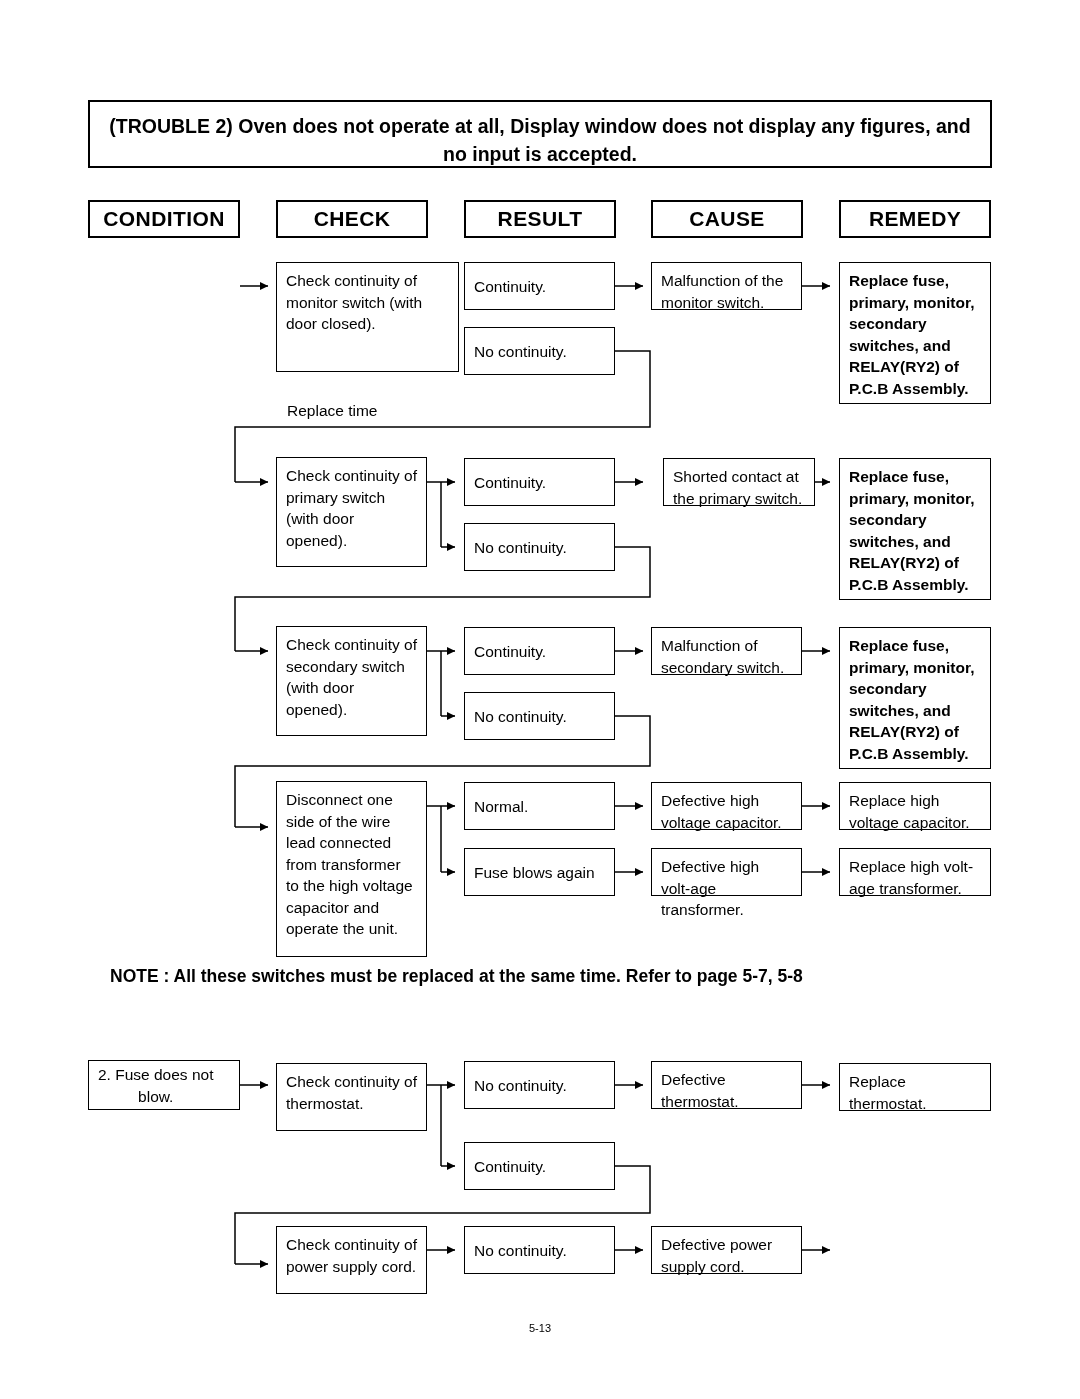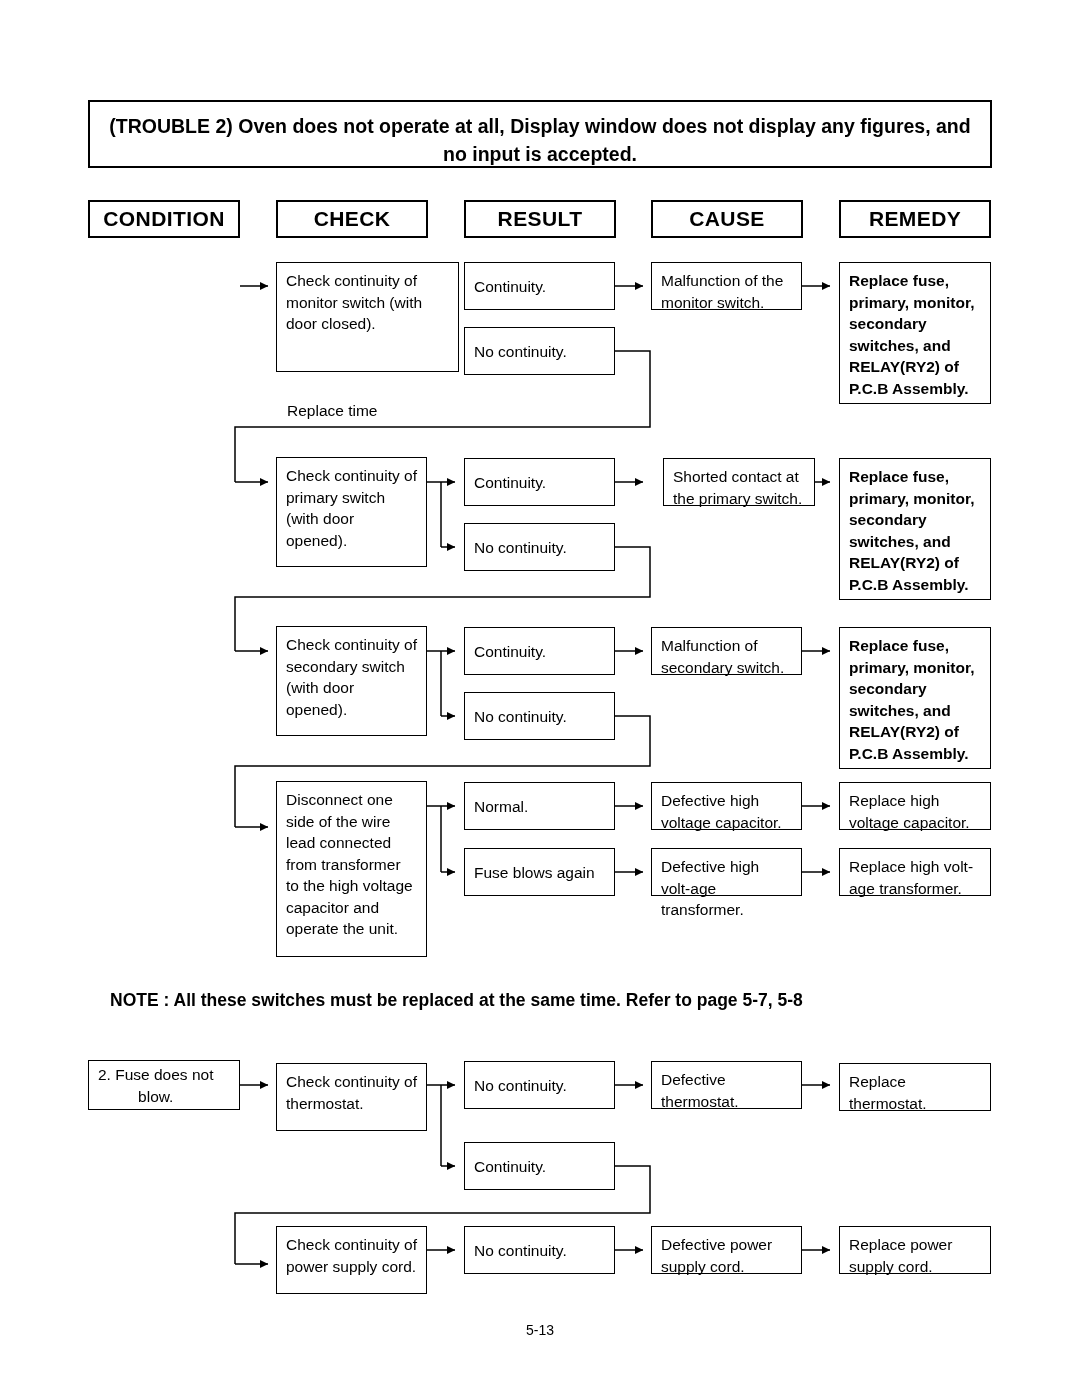--- a/index.html
+++ b/index.html
@@ -74,21 +74,21 @@
     line-height: 21px;
   }
   .note {
     position: absolute;
     font-weight: bold;
     font-size: 17.5px;
     white-space: nowrap;
   }
   .pageno {
     position: absolute;
-    font-size: 14px;
+    font-size: 11px;
     text-align: center;
   }
   .center-txt { text-align: center; }
 </style>
 </head>
 <body>
 
 <div id="page">
 
   <svg id="wires" viewBox="0 0 1080 1399" width="1080" height="1399">
@@ -185,30 +185,29 @@
   <div class="box bold" style="left:839px; top:627px; width:152px; height:142px;">Replace fuse, primary, monitor, secondary switches, and RELAY(RY2) of P.C.B Assembly.</div>
 
   <div class="box" style="left:276px; top:781px; width:151px; height:176px;">Disconnect one side of the wire lead connected from transformer to the high voltage capacitor and operate the unit.</div>
   <div class="box vc" style="left:464px; top:782px; width:151px; height:48px;">Normal.</div>
   <div class="box vc" style="left:464px; top:848px; width:151px; height:48px;">Fuse blows again</div>
   <div class="box" style="left:651px; top:848px; width:151px; height:48px;">Defective high volt-age transformer.</div>
   <div class="box" style="left:651px; top:782px; width:151px; height:48px;">Defective high voltage capacitor.</div>
   <div class="box" style="left:839px; top:782px; width:152px; height:48px;">Replace high voltage capacitor.</div>
   <div class="box" style="left:839px; top:848px; width:152px; height:48px;">Replace high volt-age transformer.</div>
 
-  <div class="note" style="left:110px; top:990px;">NOTE : All these switches must be replaced at the same time. Refer to page 5-7, 5-8</div>
+  <div class="note" style="left:110px; top:966px;">NOTE : All these switches must be replaced at the same time. Refer to page 5-7, 5-8</div>
 
   <div class="box vc center-txt" style="left:88px; top:1060px; width:152px; height:50px; white-space:pre-line;">2. Fuse does not
       blow.</div>
   <div class="box" style="left:276px; top:1063px; width:151px; height:68px;">Check continuity of thermostat.</div>
   <div class="box vc" style="left:464px; top:1061px; width:151px; height:48px;">No continuity.</div>
   <div class="box vc" style="left:464px; top:1142px; width:151px; height:48px;">Continuity.</div>
   <div class="box" style="left:651px; top:1061px; width:151px; height:48px;">Defective thermostat.</div>
   <div class="box" style="left:839px; top:1063px; width:152px; height:48px;">Replace thermostat.</div>
 
   <div class="box" style="left:276px; top:1226px; width:151px; height:68px;">Check continuity of power supply cord.</div>
   <div class="box vc" style="left:464px; top:1226px; width:151px; height:48px;">No continuity.</div>
   <div class="box" style="left:651px; top:1226px; width:151px; height:48px;">Defective power supply cord.</div>
-  <div class="box" style="left:839px; top:1226px; width:152px; height:48px;">Replace power supply cord.</div>
 
   <div class="pageno" style="left:490px; top:1322px; width:100px;">5-13</div>
 
 </div>
 
 </body></html>

